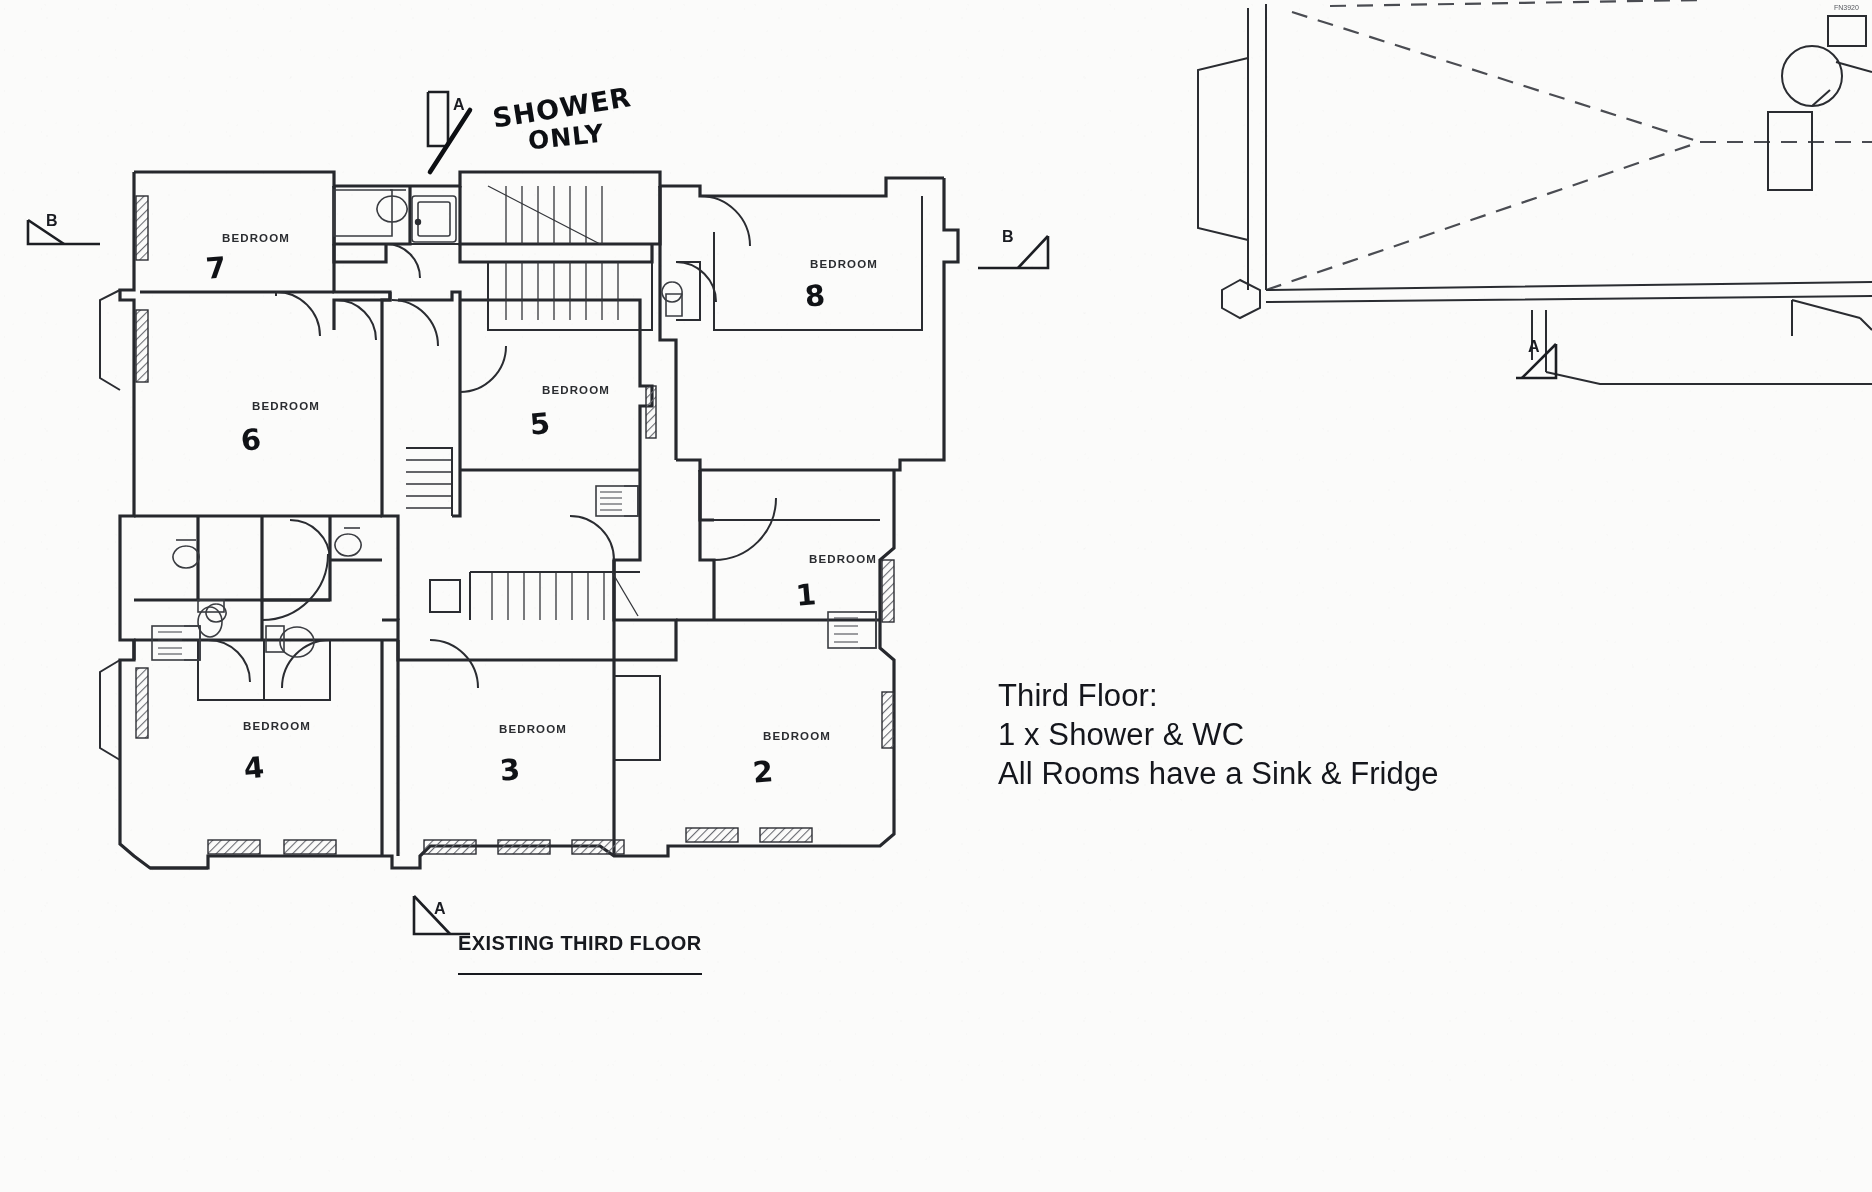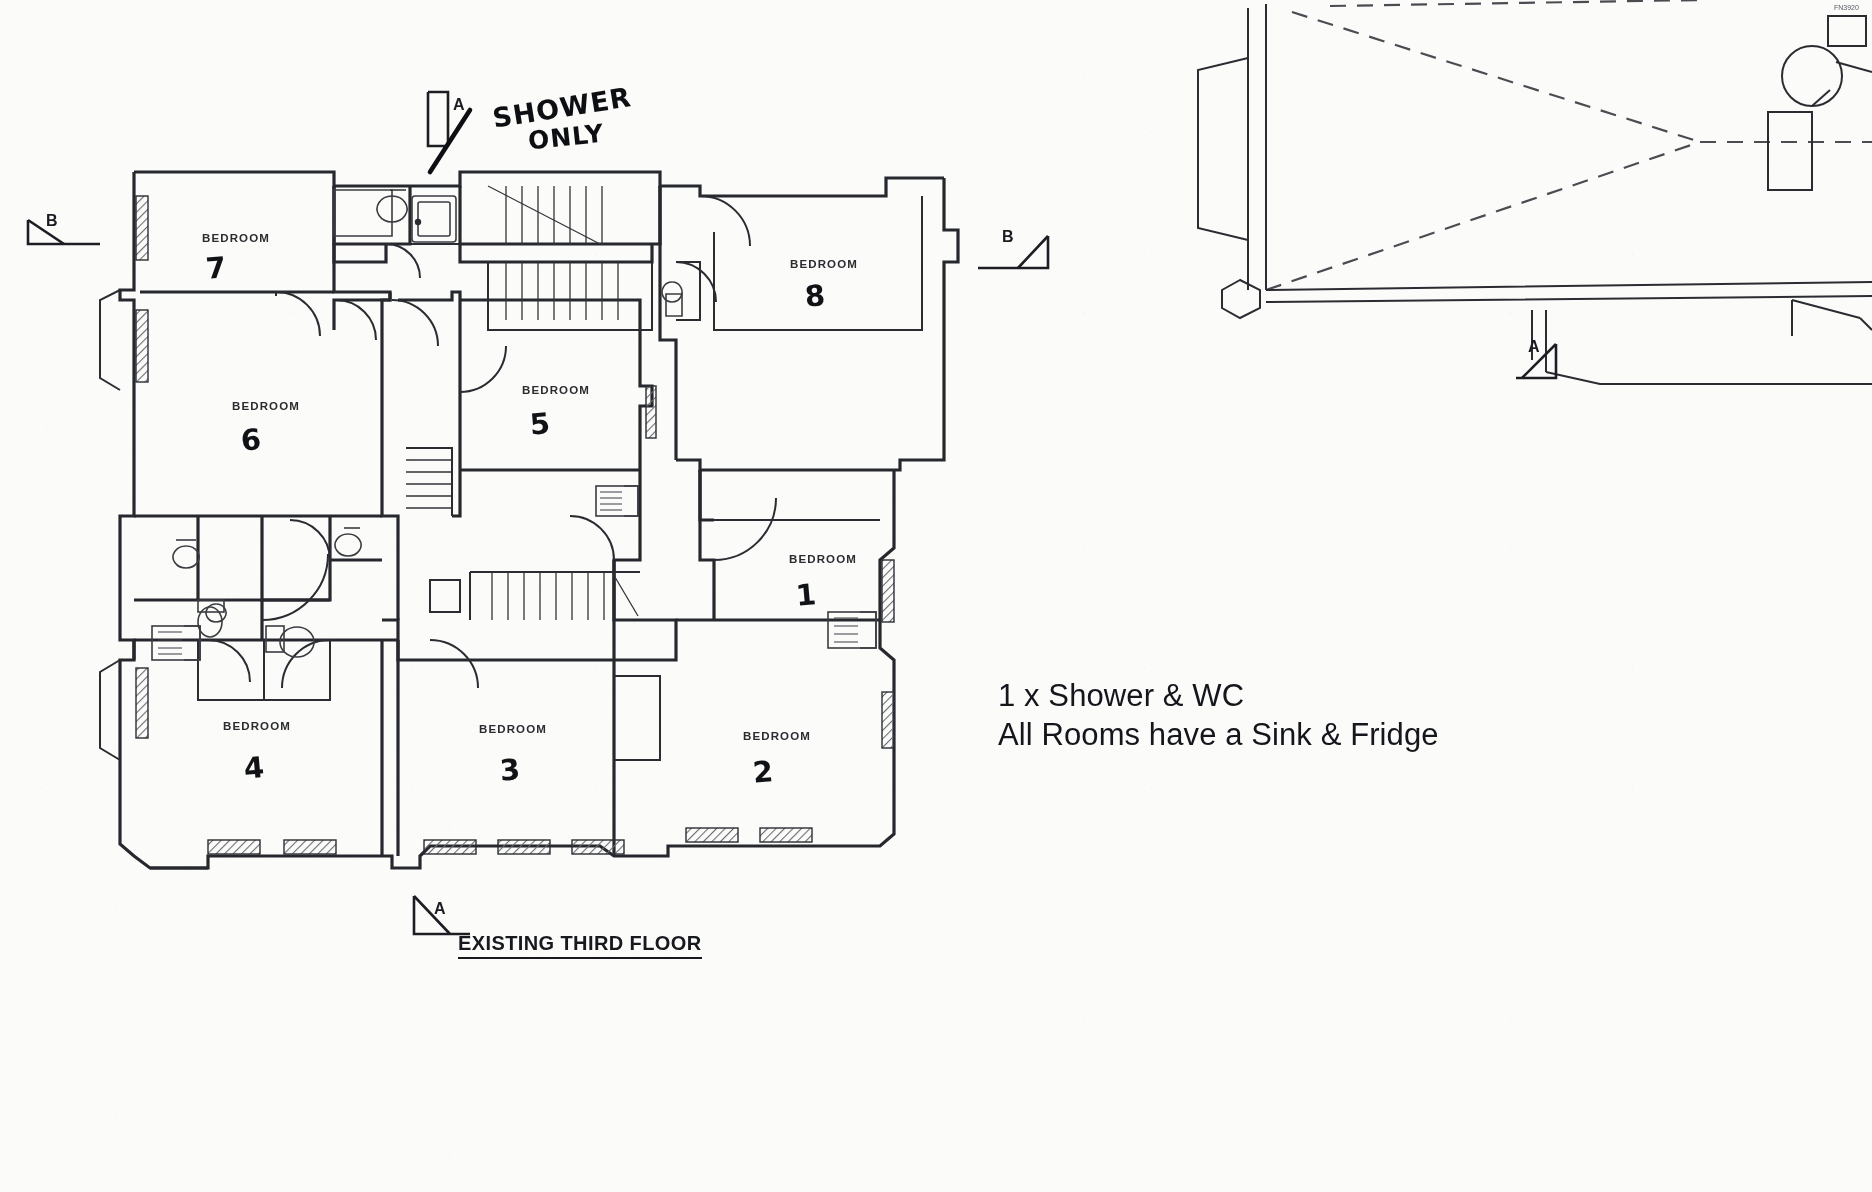--- a/index.html
+++ b/index.html
@@ -21,27 +21,27 @@
   }
   .legend{
     position:absolute;left:998px;top:676px;width:560px;
     font-size:31px;line-height:39px;color:#14161c;letter-spacing:.1px;
     font-family:"Liberation Sans", sans-serif;
   }
   .legend div{white-space:nowrap;}
   .plan-title{
     position:absolute;left:458px;top:932px;
     font-size:20px;font-weight:bold;color:#17191e;letter-spacing:.4px;
-    border-bottom:2px solid #17191e;padding-bottom:2px;
+    border-bottom:2px solid #17191e;padding-bottom:18px;
     font-family:"Liberation Sans", sans-serif;
   }
   .room-label{
     position:absolute;font-size:11.5px;font-weight:bold;color:#2a2c30;
     letter-spacing:1.1px;font-family:"Liberation Sans", sans-serif;
-    white-space:nowrap;transform:translate(-50%,-50%);
+    white-space:nowrap;transform:translate(-50%,-50%);margin-left:20px;
   }
   .room-num{
     position:absolute;font-family:"DejaVu Sans", sans-serif;
     font-size:29px;font-weight:bold;color:#101216;
     transform:translate(-50%,-50%) rotate(-5deg);
   }
   .sec-letter{
     position:absolute;font-size:16px;font-weight:bold;color:#1a1c22;
     font-family:"Liberation Sans", sans-serif;
   }
@@ -339,19 +339,20 @@
   <div class="sec-letter" style="left:434px;top:900px">A</div>
 
   <div class="hand" style="left:492px;top:92px">
     <span class="l1">SHOWER</span>
     <span class="l2">ONLY</span>
   </div>
 
   <div class="tiny" style="left:1834px;top:4px">FN3920</div>
 
   <div class="legend">
+    <div>Third Floor:</div>
     <div>1 x Shower &amp; WC</div>
     <div>All Rooms have a Sink &amp; Fridge</div>
   </div>
 
   <div class="plan-title">EXISTING THIRD FLOOR</div>
 
 </div>
 
 </body></html>

